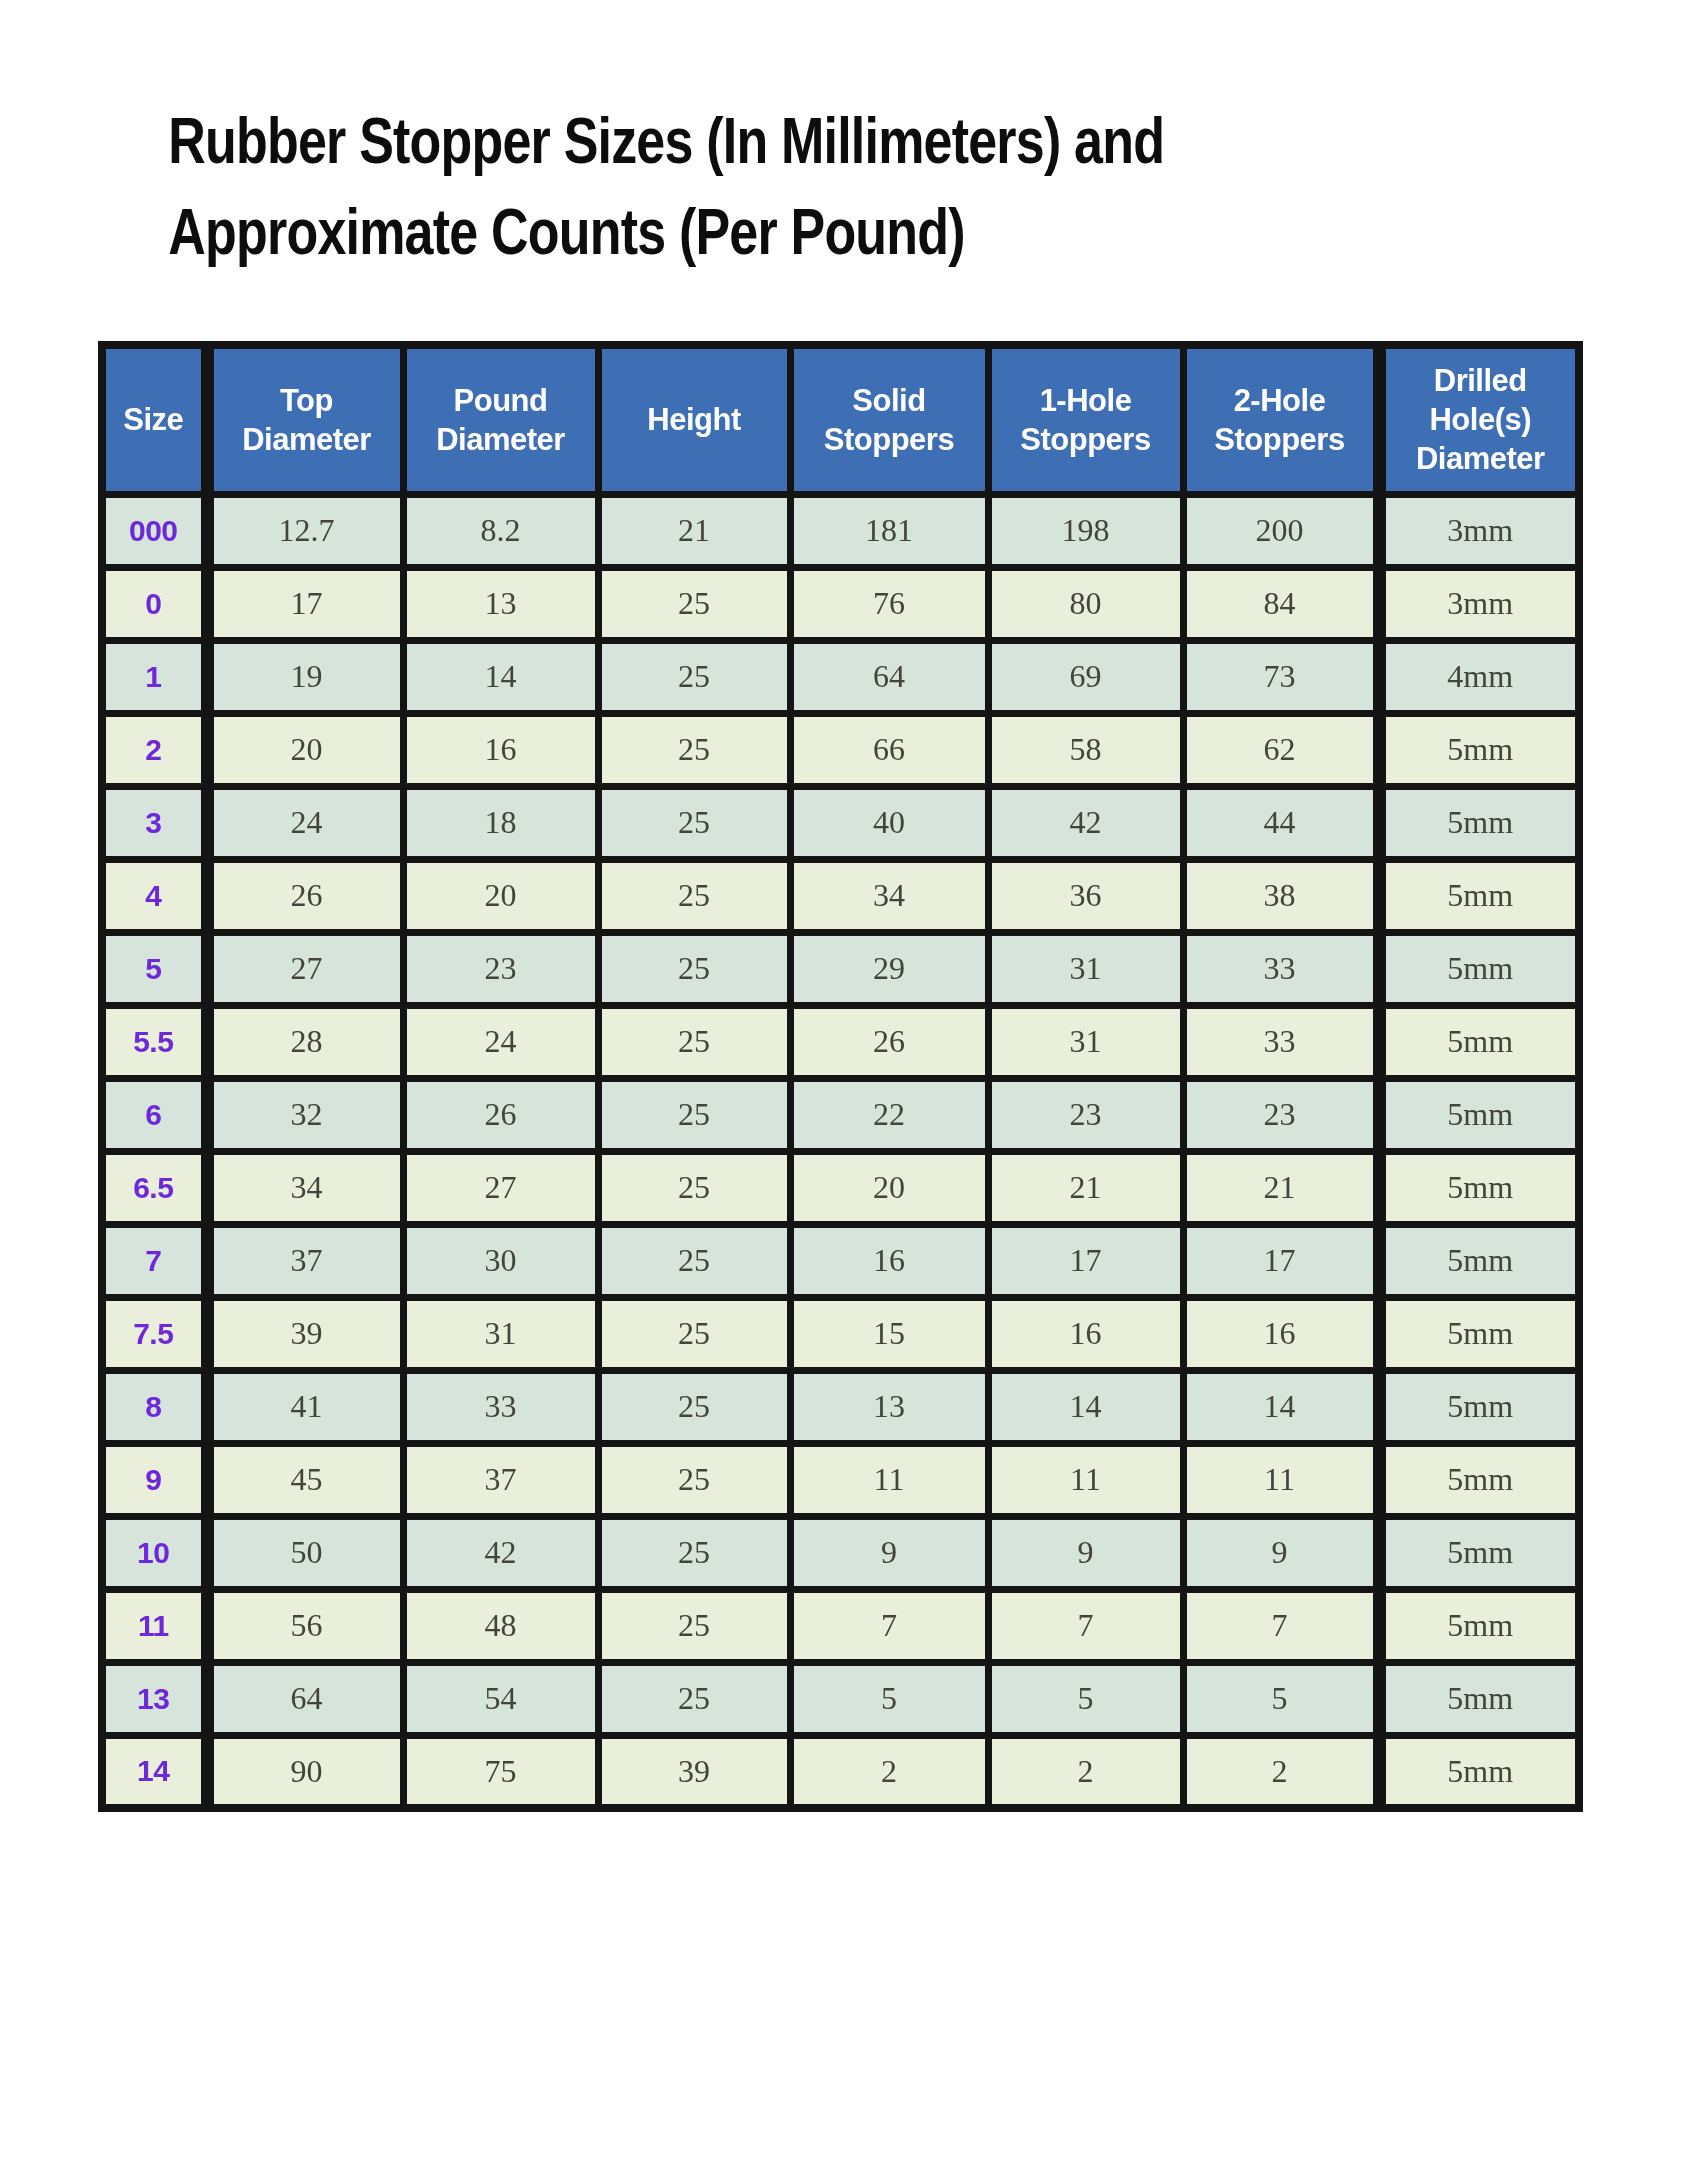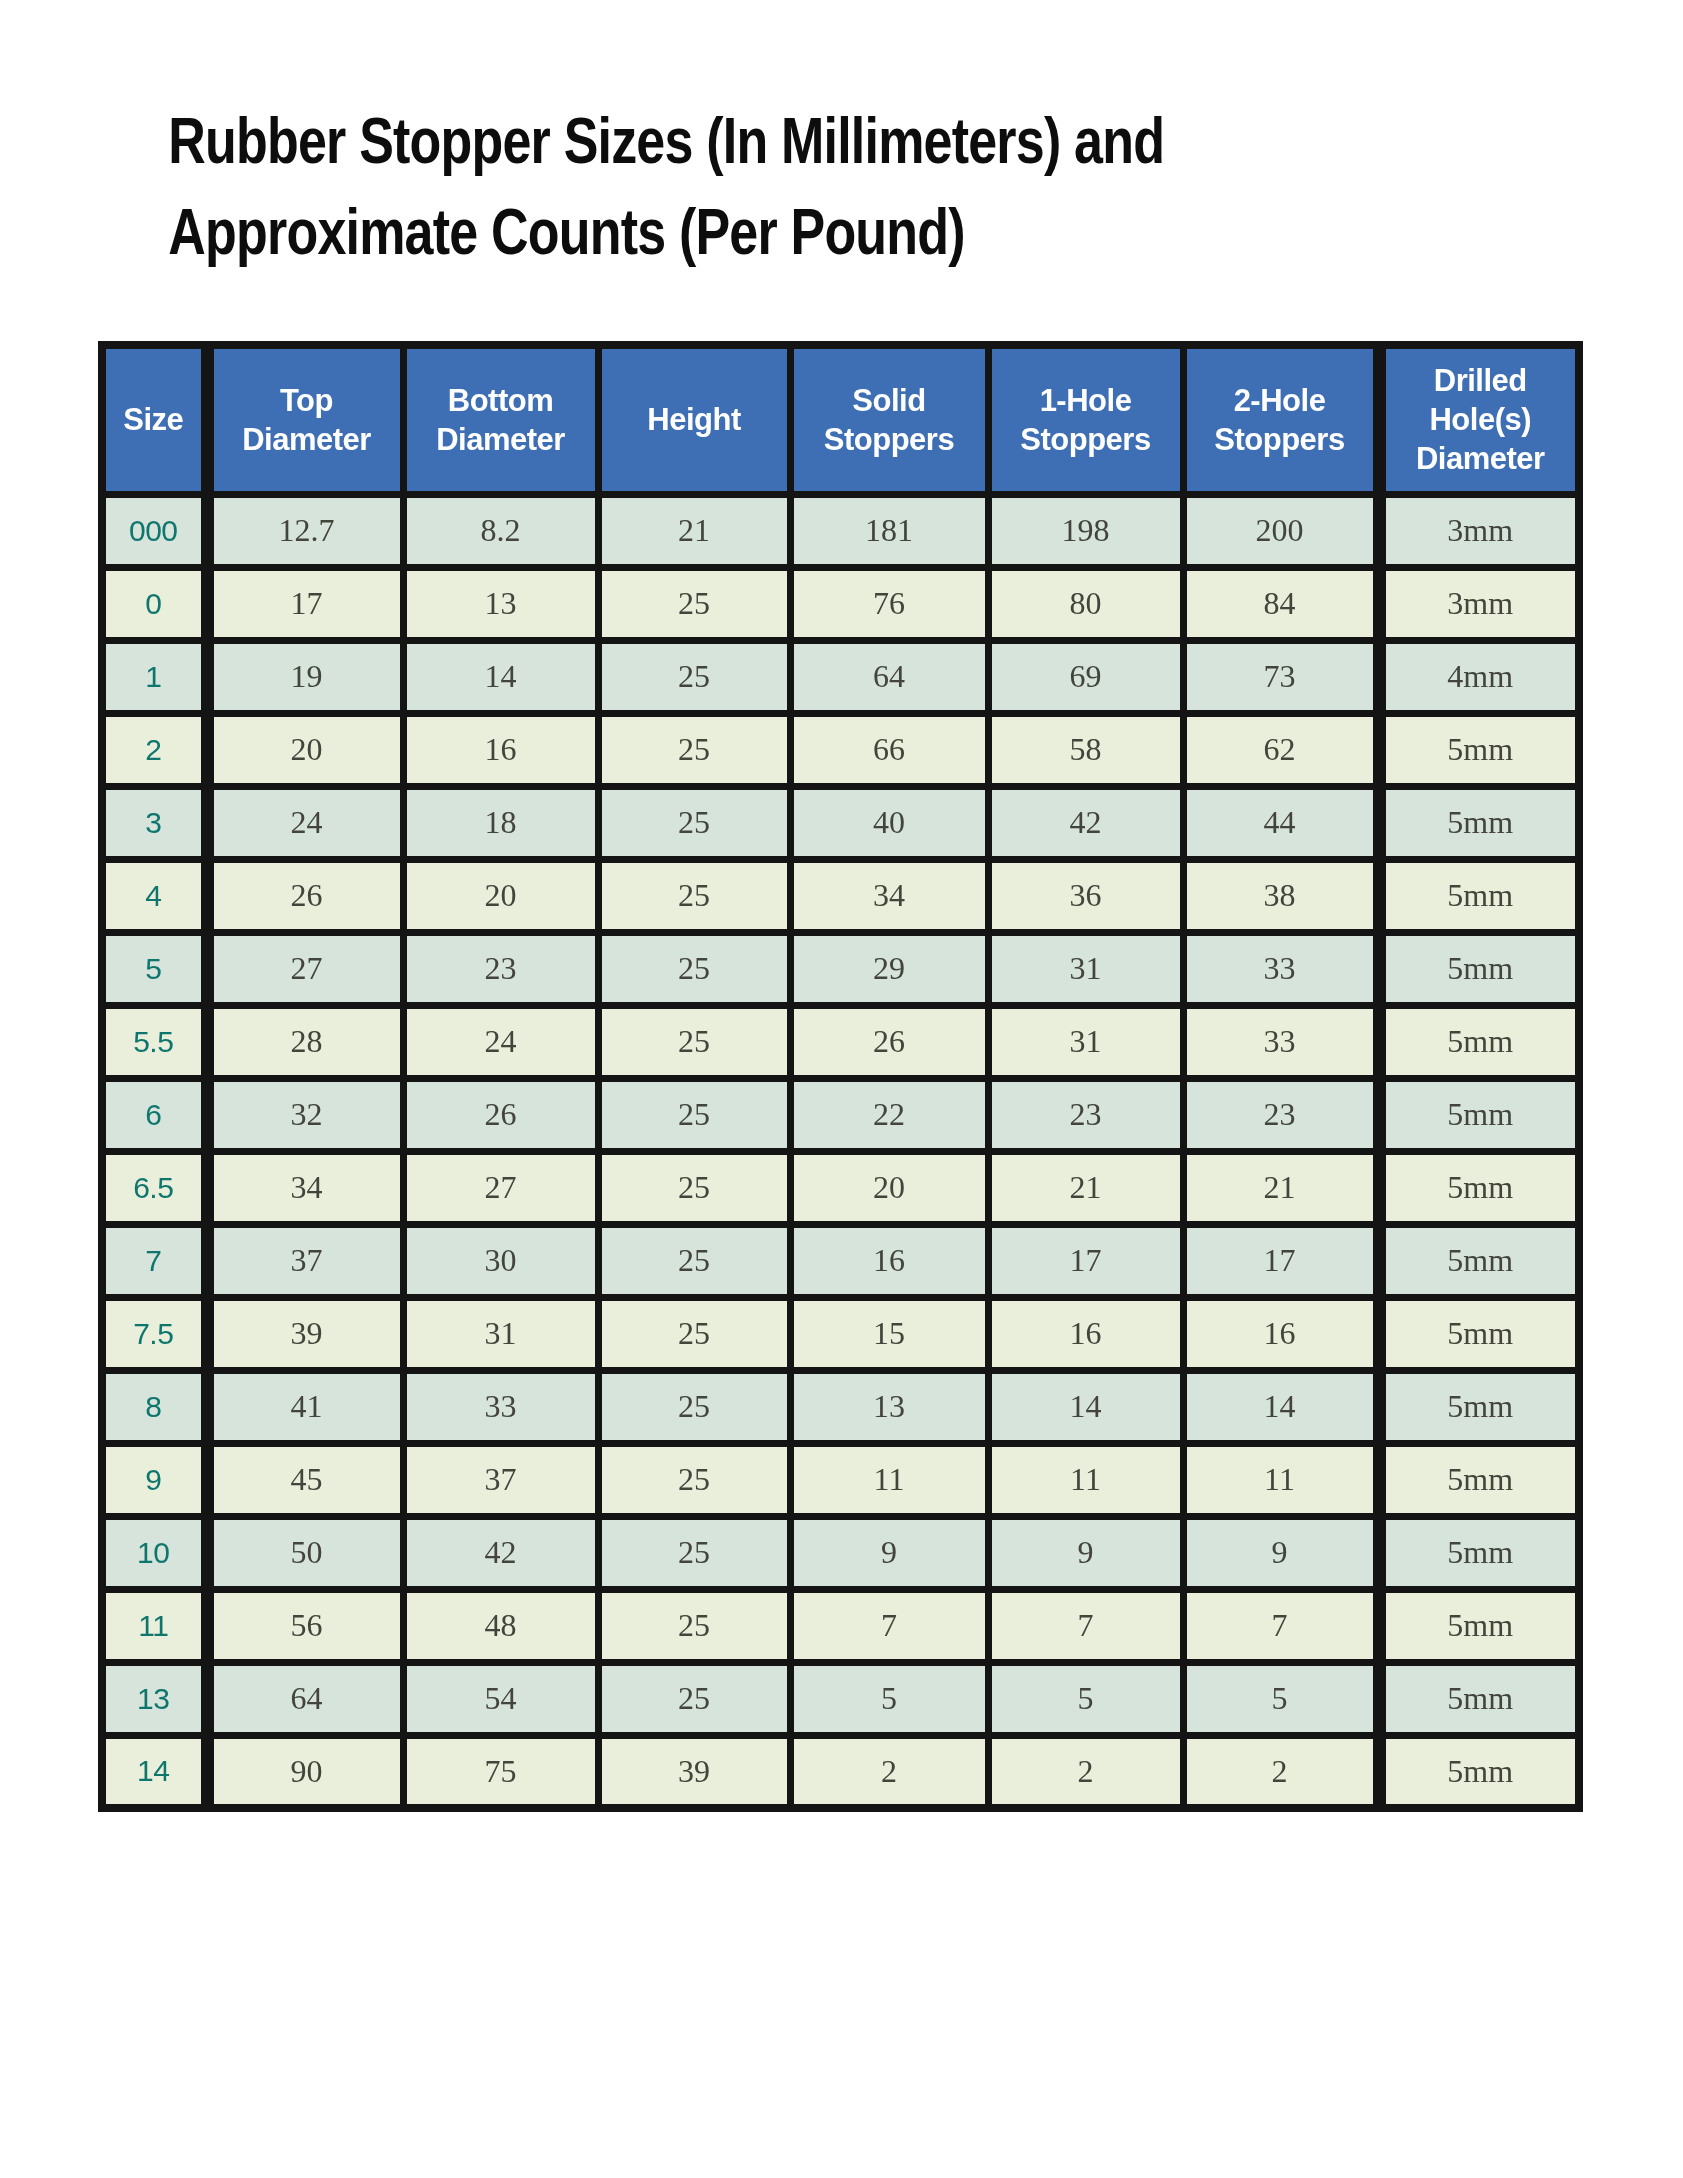--- a/index.html
+++ b/index.html
@@ -60,22 +60,22 @@
     line-height: 39px;
     height: 149px;
     padding: 4px 6px;
   }
   .stopper-table tbody tr { height: 73px; }
   .stopper-table tbody tr:nth-child(odd)  td, .stopper-table tbody tr:nth-child(odd)  th { background: var(--row-green); }
   .stopper-table tbody tr:nth-child(even) td, .stopper-table tbody tr:nth-child(even) th { background: var(--row-cream); }
   .stopper-table tbody th {
     font-family: "Liberation Sans", sans-serif;
     font-size: 30px;
-    font-weight: normal;
-    color: #0f766e;
+    font-weight: bold;
+    color: #6d28d9;
     letter-spacing: -0.5px;
   }
   .stopper-table tbody td {
     font-family: "Liberation Serif", serif;
     font-size: 32px;
     font-weight: normal;
     color: #43453c;
   }
 </style>
 </head>
@@ -94,21 +94,21 @@
       <col style="width: 192px;">
       <col style="width: 198px;">
       <col style="width: 195px;">
       <col style="width: 196px;">
       <col style="width: 200px;">
     </colgroup>
   <thead>
     <tr>
         <th>Size</th>
         <th>Top Diameter</th>
-        <th>Bottom Diameter</th>
+        <th>Pound Diameter</th>
         <th>Height</th>
         <th>Solid Stoppers</th>
         <th>1-Hole Stoppers</th>
         <th>2-Hole Stoppers</th>
         <th>Drilled Hole(s) Diameter</th>
       </tr>
   </thead>
   <tbody>
       <tr>
         <th scope="row">000</th>

